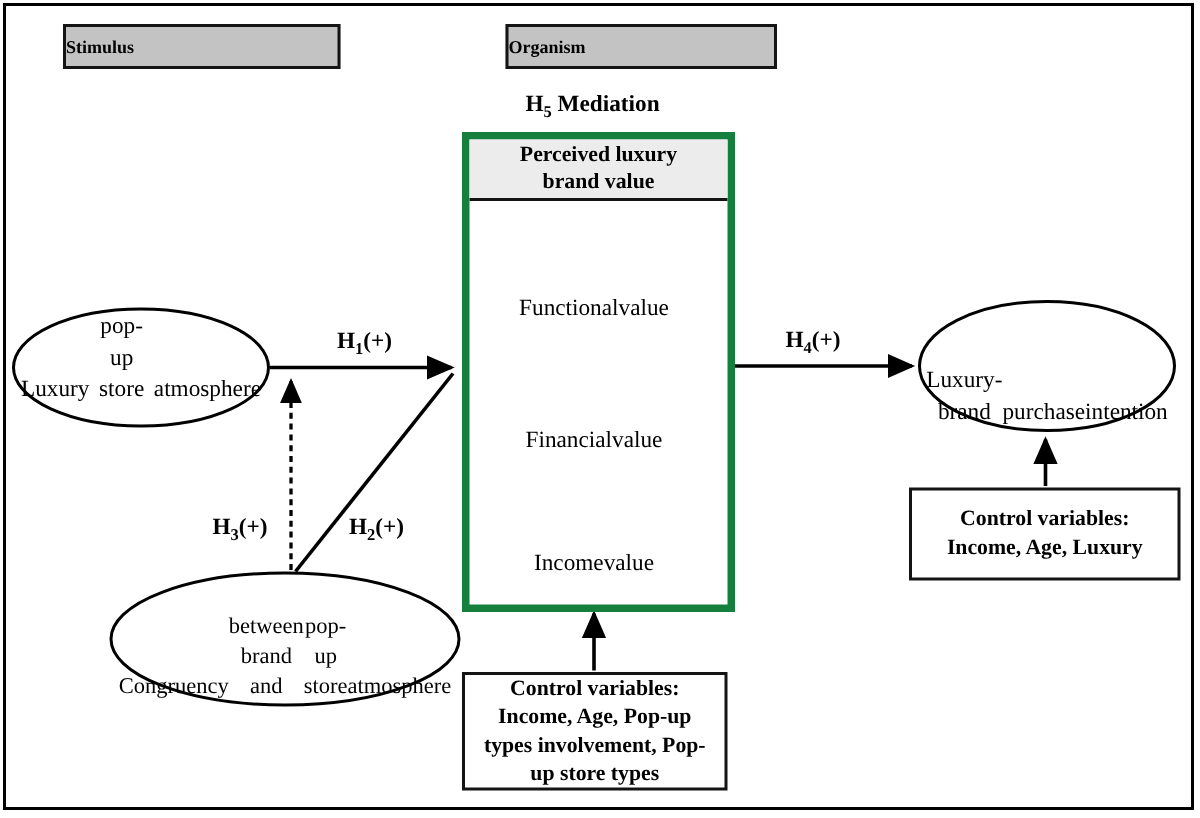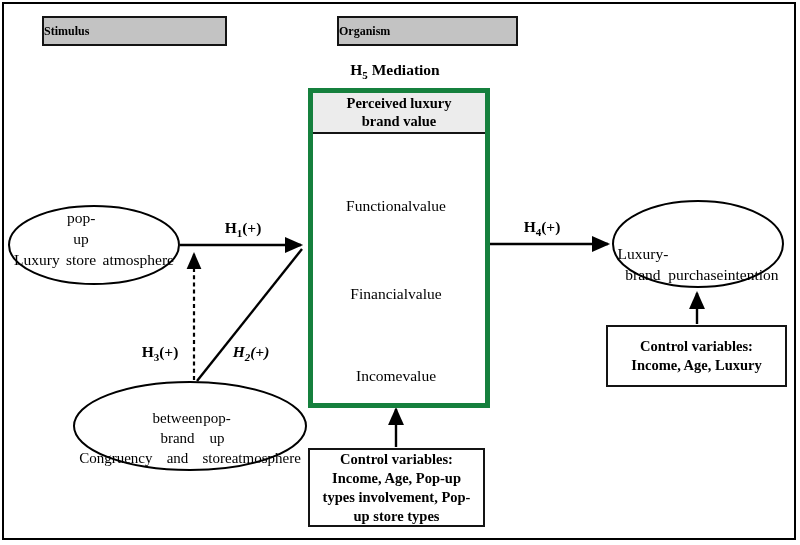--- a/index.html
+++ b/index.html
@@ -118,21 +118,21 @@
     <div>atmosphere</div>
   </div>
 
   <div class="etext" style="left:618px;top:203px;width:160px;height:82px;">
     <div>Luxury-brand</div>
     <div>purchase</div>
     <div>intention</div>
   </div>
 
   <div class="hlabel" style="left:208px;top:219px;"><span>H</span><sub>1</sub><span>(+)</span></div>
-  <div class="hlabel" style="left:216px;top:343px;font-style:italic;"><span>H</span><sub>2</sub><span>(+)</span></div>
+  <div class="hlabel" style="left:216px;top:343px;"><span>H</span><sub>2</sub><span>(+)</span></div>
   <div class="hlabel" style="left:125px;top:343px;"><span>H</span><sub>3</sub><span>(+)</span></div>
   <div class="hlabel" style="left:507px;top:218px;"><span>H</span><sub>4</sub><span>(+)</span></div>
 
   <div class="ctrlbox" style="left:308px;top:448px;width:173px;height:75px;">
     <div>Control variables:</div>
     <div>Income, Age, Pop-up</div>
     <div>types involvement, Pop-</div>
     <div>up store types</div>
   </div>
   <div class="ctrlbox" style="left:606px;top:325px;width:177px;height:58px;">

